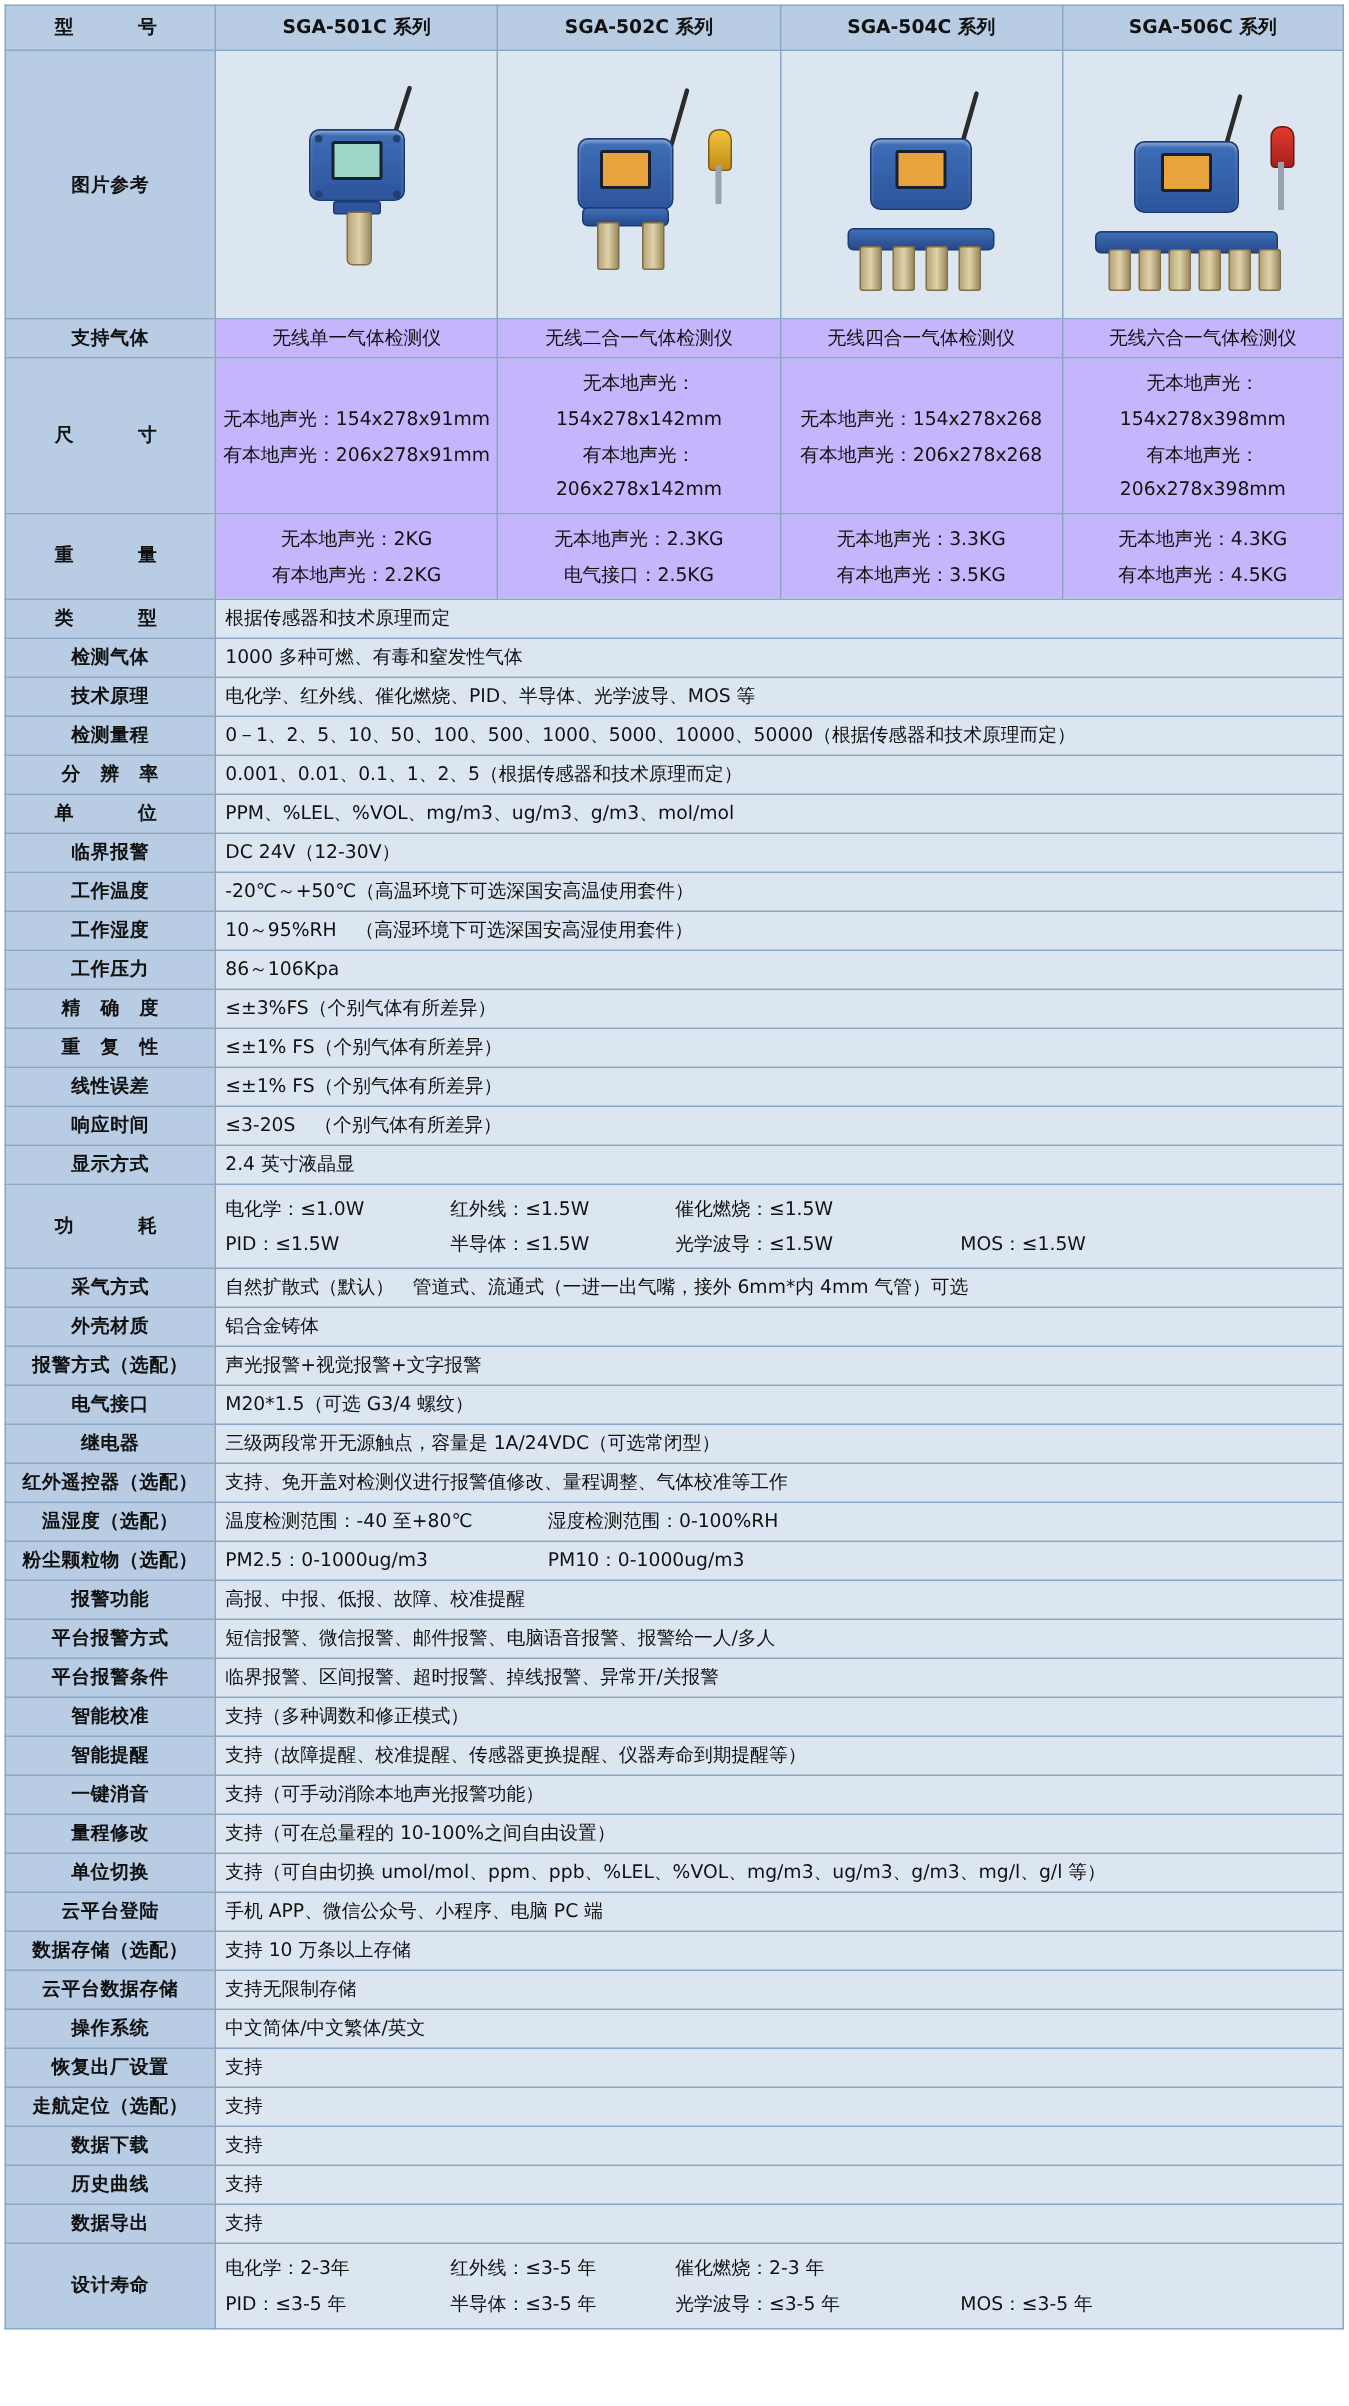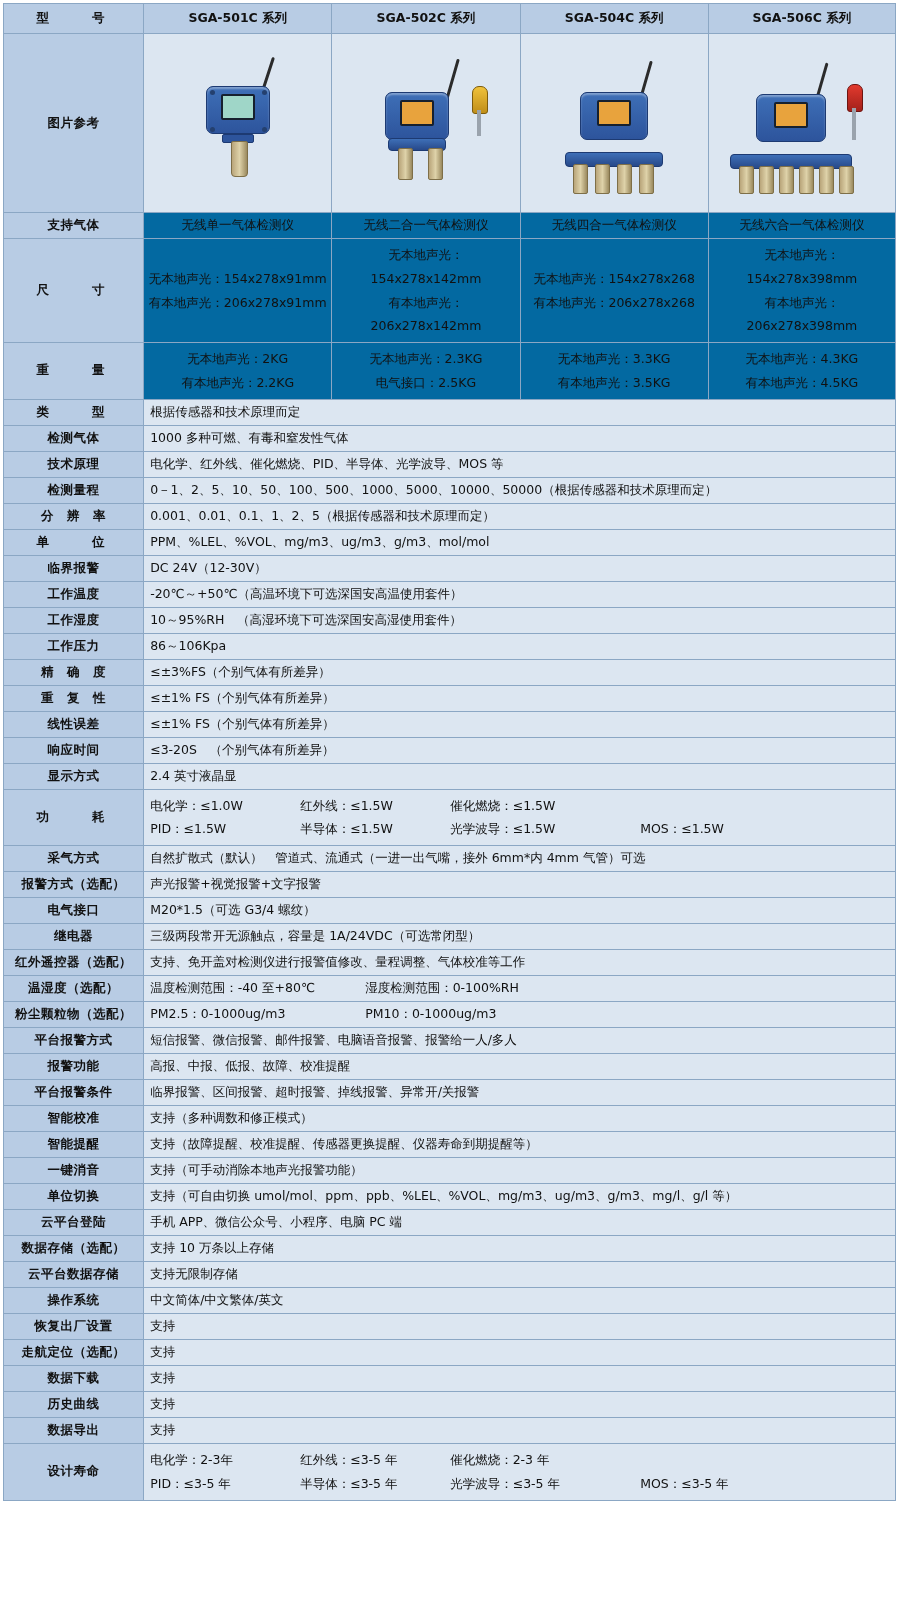--- a/index.html
+++ b/index.html
@@ -3,21 +3,21 @@
 <meta charset="utf-8">
 <style>
   html,body{margin:0;padding:0;background:#fff;}
   body{font-family:"DejaVu Sans","Liberation Sans",sans-serif;}
   #sheet{width:899px;box-sizing:border-box;padding:3px;}
   table{border-collapse:collapse;width:893px;table-layout:fixed;}
   td{border:1px solid #8ba7c4;vertical-align:middle;font-size:12.5px;color:#111;}
   .lbl{background:#b8cce4;text-align:center;font-weight:bold;letter-spacing:0.5px;padding:4px 2px;}
   .lbl.sp{letter-spacing:6px;}
   .val{background:#dce6f1;padding:4px 6px;text-align:left;}
-  .valc{background:#0369a1;padding:4px 4px;text-align:center;}
+  .valc{background:#c4b5fd;padding:4px 4px;text-align:center;}
   .hdr{background:#b8cce4;text-align:center;font-weight:bold;padding:6px 2px;}
   .img-cell{background:#dce6f1;text-align:center;padding:0;height:178px;}
   .two-line div{line-height:1.9;}
   .val .line2{line-height:1.9;}
   .cols{display:flex;}
   .cols>div{white-space:nowrap;}
   
   .dev{position:relative;width:100%;height:178px;}
   .body{position:absolute;left:50%;transform:translateX(-50%);top:55px;width:62px;height:46px;background:linear-gradient(180deg,#3e6fb7,#2d549c);border:1px solid #1d3a72;border-radius:7px;box-shadow:inset 0 2px 2px rgba(255,255,255,.35);}
   .screen{position:absolute;left:50%;top:60px;transform:translateX(-50%);width:30px;height:22px;background:#9fd6c8;border:2px solid #16202e;border-radius:2px;}
@@ -236,20 +236,24 @@
         <div>MOS：≤1.5W</div>
       </div>
     </td>
   </tr>
 
   <tr>
     <td class="lbl">采气方式</td>
     <td class="val" colspan="4">自然扩散式（默认）　管道式、流通式（一进一出气嘴，接外 6mm*内 4mm 气管）可选</td>
   </tr>
   <tr>
+    <td class="lbl">外壳材质</td>
+    <td class="val" colspan="4">铝合金铸体</td>
+  </tr>
+  <tr>
     <td class="lbl">报警方式（选配）</td>
     <td class="val" colspan="4">声光报警+视觉报警+文字报警</td>
   </tr>
   <tr>
     <td class="lbl">电气接口</td>
     <td class="val" colspan="4">M20*1.5（可选 G3/4 螺纹）</td>
   </tr>
   <tr>
     <td class="lbl">继电器</td>
     <td class="val" colspan="4">三级两段常开无源触点，容量是 1A/24VDC（可选常闭型）</td>
@@ -273,42 +277,46 @@
     <td class="lbl">粉尘颗粒物（选配）</td>
     <td class="val" colspan="4">
       <div class="cols">
         <div style="width:215px">PM2.5：0-1000ug/m3</div>
         <div>PM10：0-1000ug/m3</div>
       </div>
     </td>
   </tr>
 
   <tr>
+    <td class="lbl">报警功能</td>
+    <td class="val" colspan="4">高报、中报、低报、故障、校准提醒</td>
+  </tr>
+  <tr>
     <td class="lbl">平台报警方式</td>
     <td class="val" colspan="4">短信报警、微信报警、邮件报警、电脑语音报警、报警给一人/多人</td>
   </tr>
   <tr>
-    <td class="lbl">报警功能</td>
-    <td class="val" colspan="4">高报、中报、低报、故障、校准提醒</td>
-  </tr>
-  <tr>
     <td class="lbl">平台报警条件</td>
     <td class="val" colspan="4">临界报警、区间报警、超时报警、掉线报警、异常开/关报警</td>
   </tr>
   <tr>
     <td class="lbl">智能校准</td>
     <td class="val" colspan="4">支持（多种调数和修正模式）</td>
   </tr>
   <tr>
     <td class="lbl">智能提醒</td>
     <td class="val" colspan="4">支持（故障提醒、校准提醒、传感器更换提醒、仪器寿命到期提醒等）</td>
   </tr>
   <tr>
     <td class="lbl">一键消音</td>
     <td class="val" colspan="4">支持（可手动消除本地声光报警功能）</td>
+  </tr>
+  <tr>
+    <td class="lbl">量程修改</td>
+    <td class="val" colspan="4">支持（可在总量程的 10-100%之间自由设置）</td>
   </tr>
   <tr>
     <td class="lbl">单位切换</td>
     <td class="val" colspan="4">支持（可自由切换 umol/mol、ppm、ppb、%LEL、%VOL、mg/m3、ug/m3、g/m3、mg/l、g/l 等）</td>
   </tr>
   <tr>
     <td class="lbl">云平台登陆</td>
     <td class="val" colspan="4">手机 APP、微信公众号、小程序、电脑 PC 端</td>
   </tr>
   <tr>

